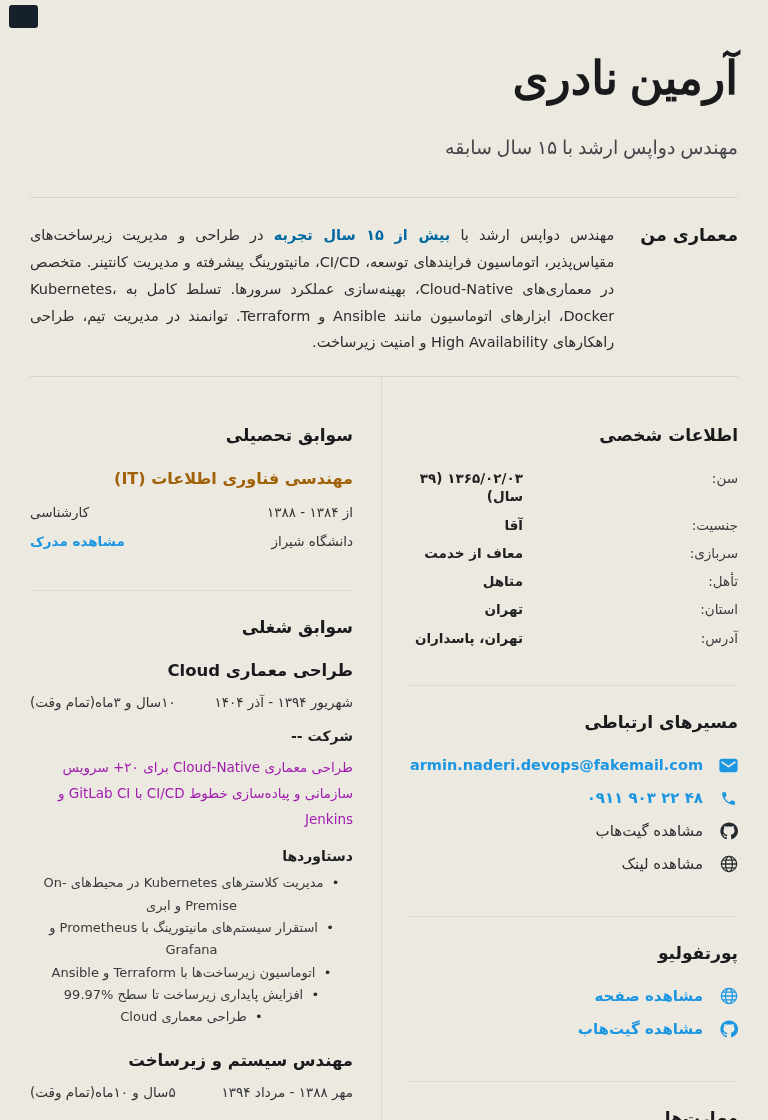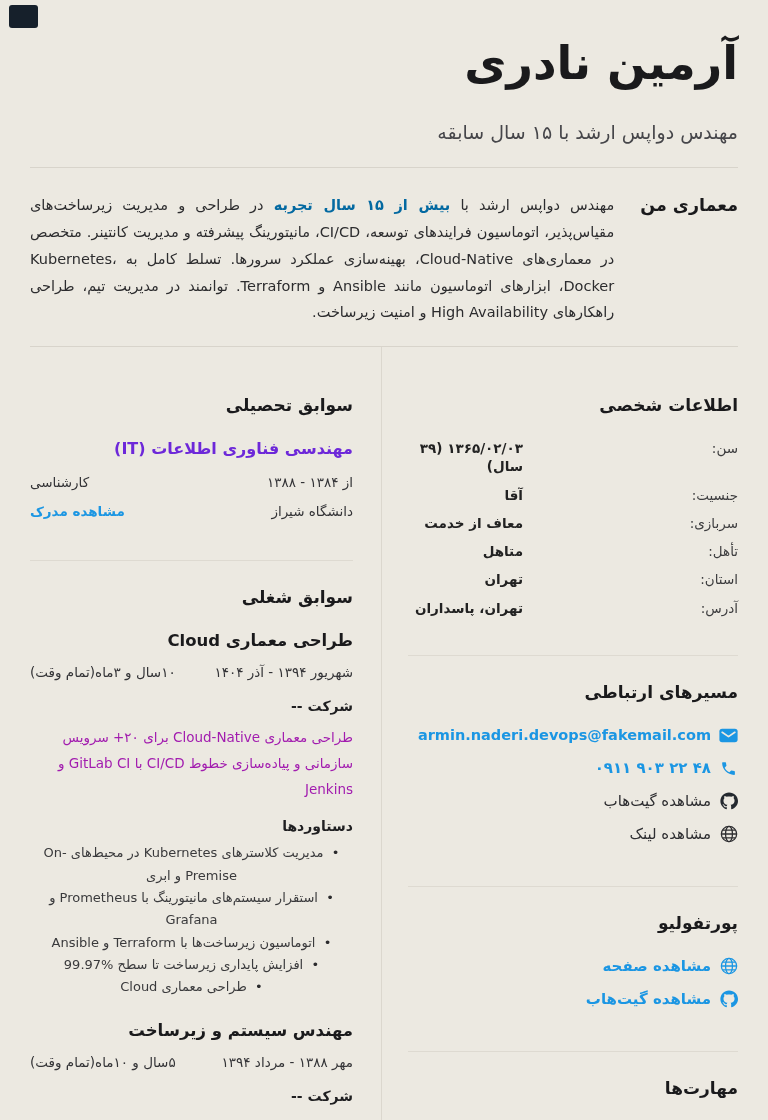--- a/index.html
+++ b/index.html
@@ -5,56 +5,56 @@
   html,body{margin:0;padding:0;}
   body{
     width:768px;height:1120px;overflow:hidden;position:relative;
     background:#ECE9E1;color:#1E1E20;
     font-family:"DejaVu Sans","Liberation Sans",sans-serif;
     direction:rtl;
   }
   .corner-mark{position:absolute;left:9px;top:5px;width:29px;height:23px;background:#16202B;border-radius:3px;}
   .page{padding:0 30px;}
   
-  .header{padding-top:36px;}
+  .header{padding-top:51px;font-family:Liberation Serif, serif;}
   .name{font-size:46px;font-weight:800;color:#1A1A1C;margin:0 0 30px;line-height:1.2;}
-  .subtitle{font-size:19px;font-weight:500;color:#46464A;margin:0 0 24px;}
+  .subtitle{font-size:19px;font-weight:500;color:#46464A;margin:0 0 38px;}
   .divider{border-top:1px solid #D8D4CB;height:0;}
   
   .about{display:flex;gap:26px;padding:24px 0 20px;}
   .about-heading{font-size:17.5px;font-weight:700;margin:0;white-space:nowrap;padding-top:3px;color:#1A1A1C;}
   .about-text{margin:0;font-size:14.5px;line-height:1.85;text-align:justify;color:#2C2C2E;font-weight:500;}
   .about-text b{font-weight:800;color:#0369a1;}
   
   .columns{display:flex;align-items:stretch;}
   .col-info{width:330px;flex:0 0 330px;padding:48px 0 0 26px;border-left:1px solid #DBD7CE;}
   .col-main{flex:1;padding:48px 28px 0 0;}
   .sec{border-bottom:1px solid #DEDAD1;padding-bottom:28px;margin-bottom:0;}
   .sec.last{border-bottom:none;}
   .sec + .sec{padding-top:26px;}
   .sec-heading{font-size:17px;font-weight:700;color:#1A1A1C;margin:0 0 24px;}
   
   .prow{display:grid;grid-template-columns:215px 1fr;font-size:13.5px;margin-bottom:10px;line-height:1.35;}
   .plabel{color:#3C3C3E;font-weight:500;}
   .pvalue{font-weight:700;color:#222;}
   
-  .crow{display:flex;align-items:center;gap:8px;margin-bottom:14px;margin-left:48px;}
+  .crow{display:flex;align-items:center;gap:16px;margin-bottom:14px;margin-left:48px;}
   .cicon{width:19px;height:19px;flex:0 0 19px;display:flex;align-items:center;justify-content:center;}
   .cicon svg{display:block;}
   .ctext{font-size:15px;}
   .ctext.ltr{direction:ltr;unicode-bidi:embed;}
   .blue-link{color:#1B96E3;font-weight:700;}
   .dark-link{color:#2E2E31;font-weight:500;}
   .email-text{font-size:14.5px;}
   
   .skill-list{list-style:none;margin:0;padding:0;}
   .skill-list li{position:relative;padding-right:16px;font-size:13.5px;font-weight:500;color:#333336;margin-bottom:12px;line-height:1.5;}
   .skill-list li::before{content:"•";position:absolute;right:0;top:0;color:#2A2A2C;}
   
-  .degree{font-size:16px;font-weight:700;margin:0 0 16px;color:#6d28d9;}
+  .degree{font-size:16px;font-weight:700;margin:0 0 16px;color:#a16207;}
   .erow{display:flex;justify-content:space-between;align-items:baseline;font-size:13.5px;color:#333336;font-weight:500;margin-bottom:13px;}
   
   .jtitle{font-size:16.5px;font-weight:700;margin:22px 0 14px;color:#1A1A1C;}
   .jtitle.first{margin-top:0;}
   .jrow{display:flex;justify-content:space-between;align-items:baseline;font-size:13.5px;color:#333336;font-weight:500;margin-bottom:18px;}
   .company{font-size:14px;font-weight:700;color:#1F1F21;margin:0 0 11px;}
   .jdesc{font-size:13.5px;line-height:1.9;color:#a21caf;font-weight:500;margin:0 0 16px;}
   .ach-heading{font-size:14px;font-weight:700;color:#1F1F21;margin:0 0 8px;}
   .ach-list{list-style:none;margin:0 0 14px;padding:0;text-align:center;}
   .ach-list li{font-size:13px;line-height:1.72;color:#3A3A3C;font-weight:500;}

